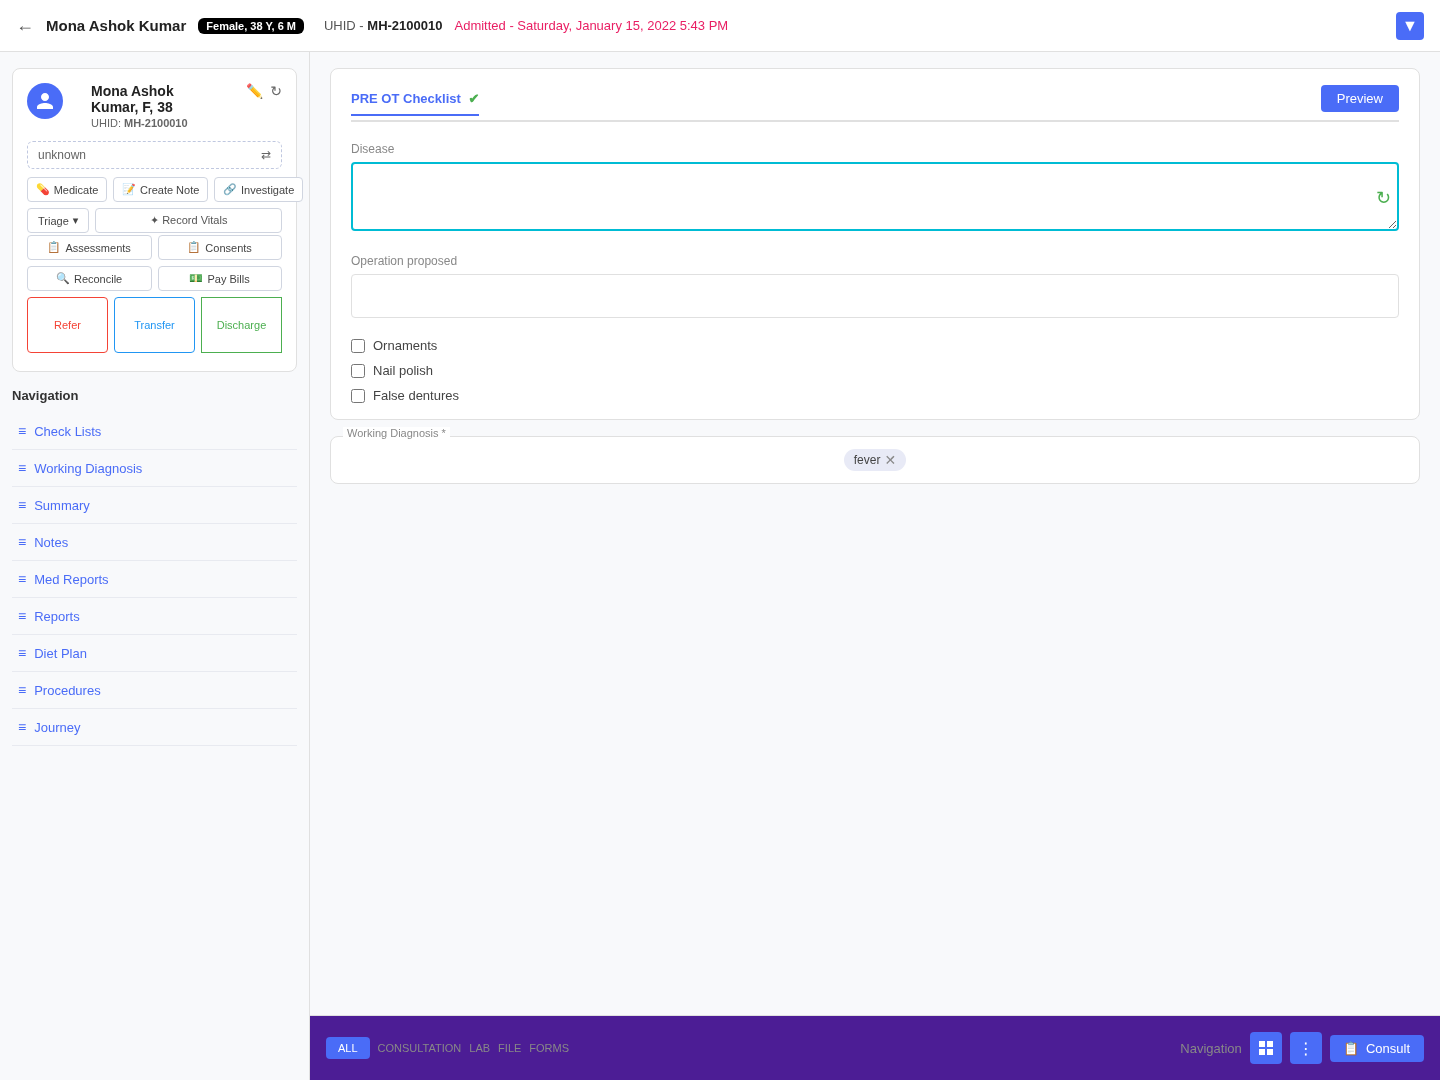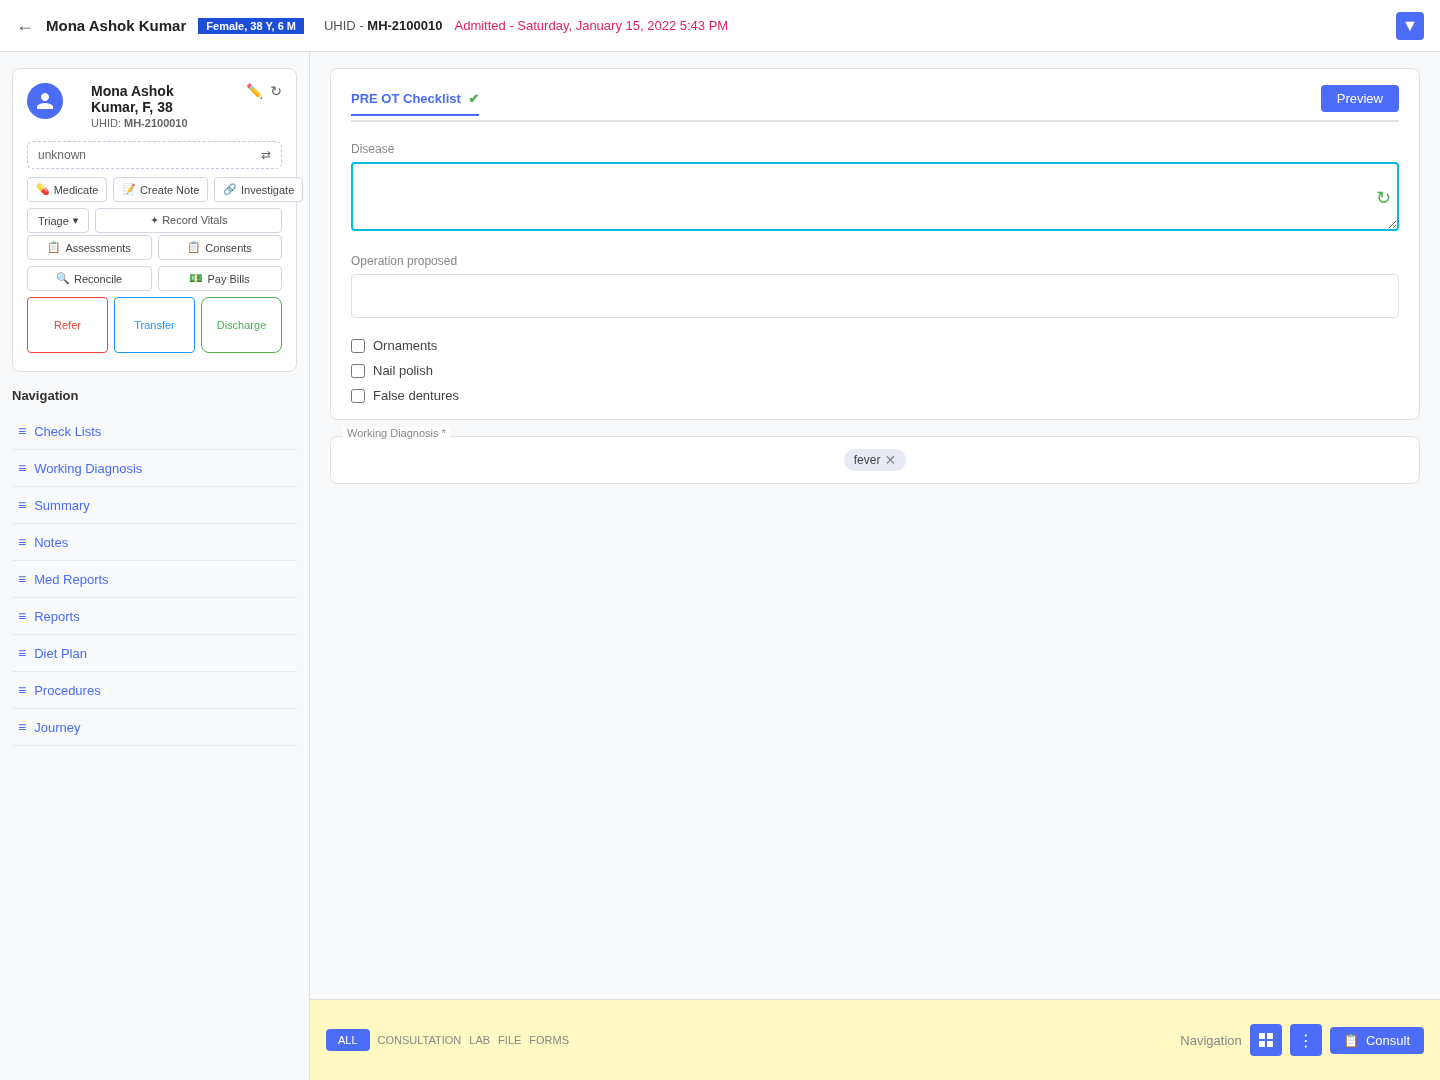--- a/index.html
+++ b/index.html
@@ -15,22 +15,22 @@
       align-items: center;
       gap: 12px;
     }
     .back-btn {
       background: none; border: none; cursor: pointer; font-size: 18px; color: #555;
     }
     .patient-name-header {
       font-size: 15px; font-weight: 600; color: #222;
     }
     .patient-badge {
-      background: #1d4ed8; color: #fff; font-size: 11px; font-weight: 600;
-      padding: 2px 8px; border-radius: 0;
+      background: #000000; color: #fff; font-size: 11px; font-weight: 600;
+      padding: 2px 8px; border-radius: 6px;
     }
     .uhid-info {
       font-size: 13px; color: #555; margin-left: 8px;
     }
     .uhid-info strong { color: #222; }
     .admitted-info {
       font-size: 13px; color: #555;
     }
     .admitted-info span { color: #e91e63; font-weight: 500; }
     .header-right-btn {
@@ -160,21 +160,21 @@
       border-radius: 4px; padding: 5px 10px; font-size: 11px; cursor: pointer;
       text-align: center;
     }
     .transfer-btn {
       border: 1px solid #2196f3; color: #2196f3; background: #fff;
       border-radius: 4px; padding: 5px 10px; font-size: 11px; cursor: pointer;
       text-align: center;
     }
     .discharge-btn {
       border: 1px solid #4caf50; color: #4caf50; background: #fff;
-      border-radius: 8px; padding: 21px 10px; font-size: 11px; cursor: pointer;
+      border-radius: 0; padding: 21px 10px; font-size: 11px; cursor: pointer;
       text-align: center;
     }
     .action-row-3 {
       display: grid;
       grid-template-columns: 1fr 1fr 1fr;
       gap: 6px;
       margin-top: 6px;
     }
 
     
@@ -321,23 +321,23 @@
       padding: 3px 10px;
       font-size: 12px;
       color: #444;
     }
     .wd-tag .remove {
       cursor: pointer; color: #888; font-size: 14px;
     }
 
     
     .bottom-bar {
-      background: #fef9c3;
+      background: #4c1d95;
       border-top: 1px solid #e0e0e0;
-      padding: 24px 16px;
+      padding: 16px 16px;
       display: flex;
       align-items: center;
       gap: 8px;
       position: fixed;
       bottom: 0;
       right: 0;
       left: 310px;
     }
     .bottom-tab-btn {
       background: #4a6cf7; color: #fff;

